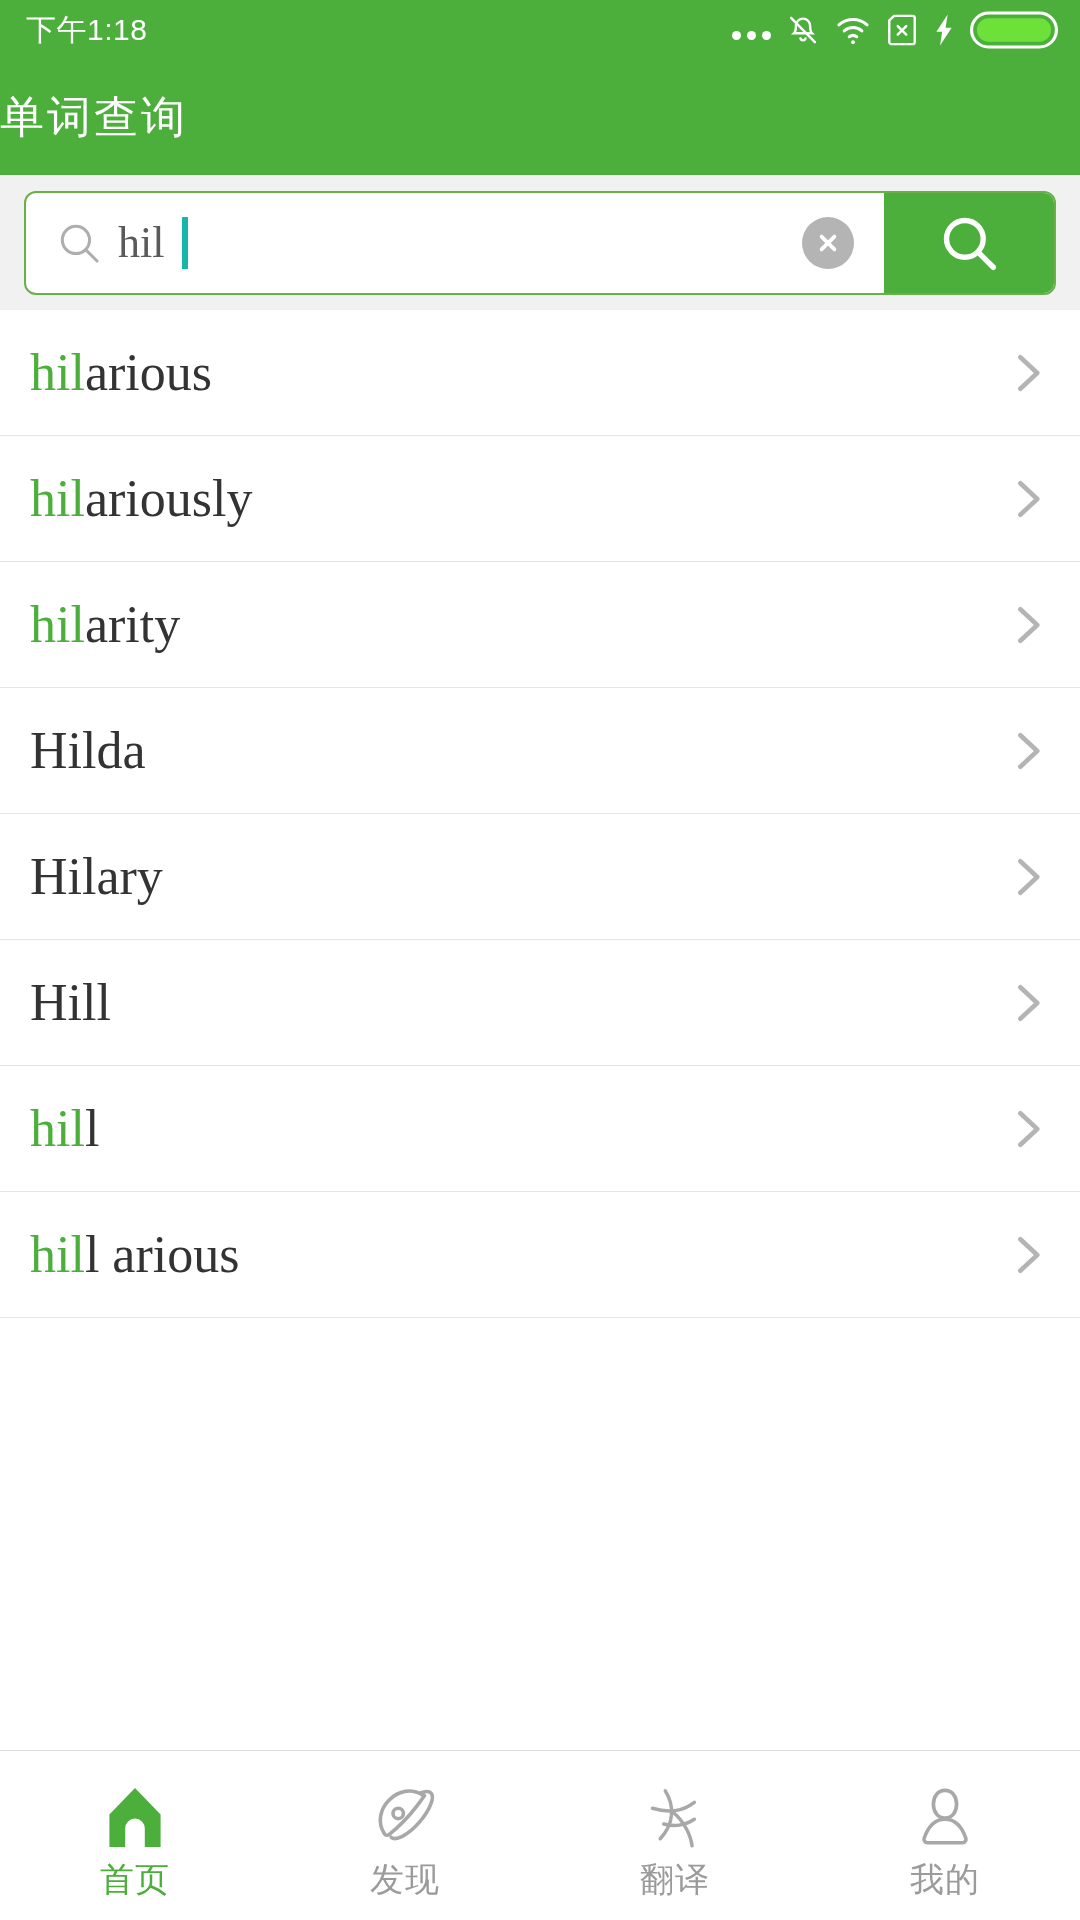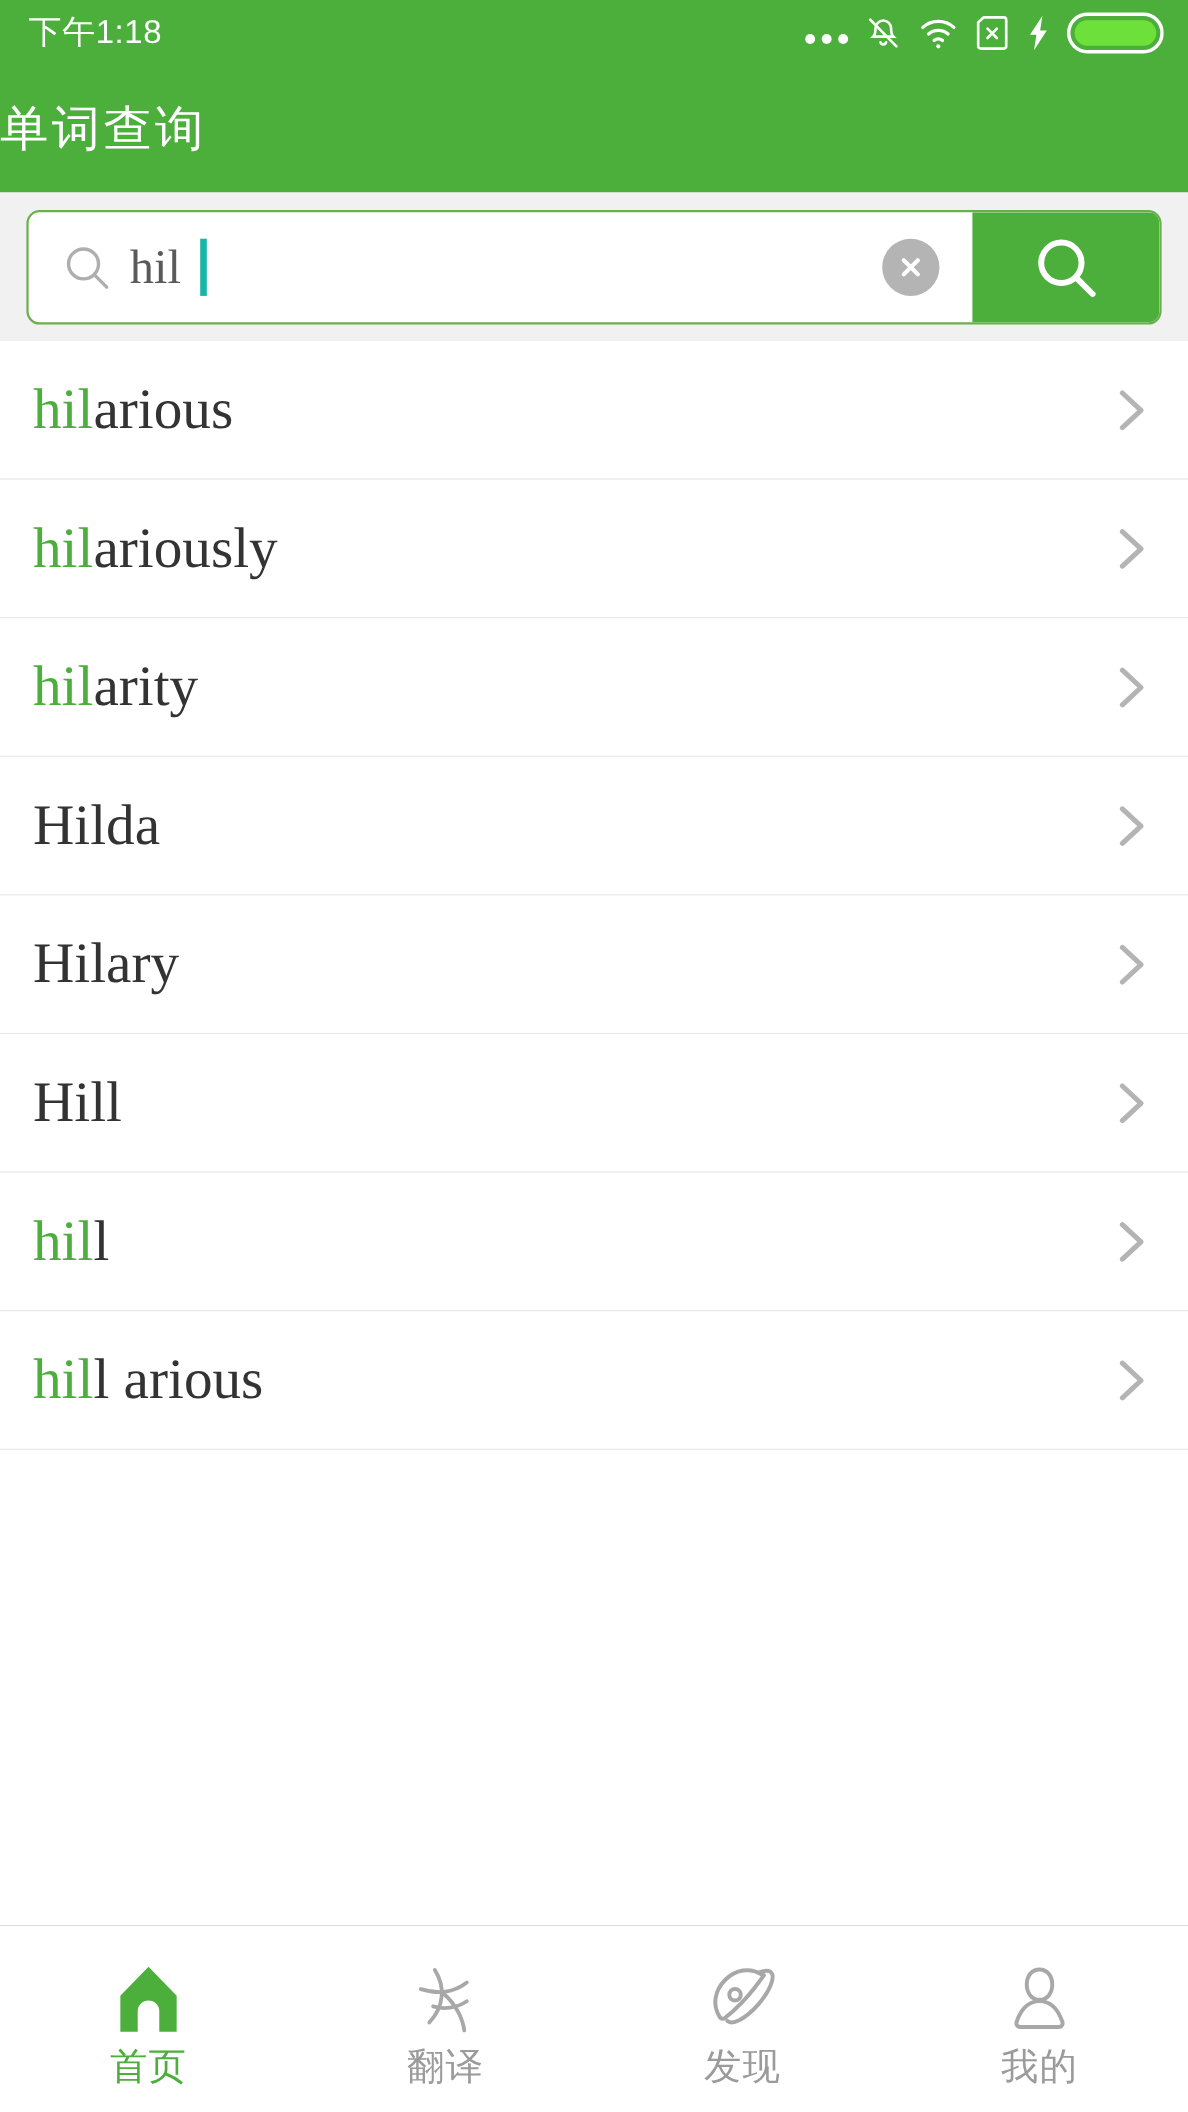--- a/index.html
+++ b/index.html
@@ -234,43 +234,43 @@
       <span class="ticon">
         <svg width="64" height="62" viewBox="0 0 32 31" fill="#4CAF3C" stroke="none">
           <path d="M16 1 3.2 14.2v16.3h7.9V21.2a4.9 4.9 0 0 1 9.8 0v9.3h7.9V14.2z"></path>
         </svg>
       </span>
       <span class="tlabel">首页</span>
     </div>
 
     <div class="tab">
       <span class="ticon">
+        <svg width="70" height="62" viewBox="0 0 34 31" fill="none" stroke="#a8a8a8" stroke-width="1.8" stroke-linecap="round" stroke-linejoin="round">
+          <path d="M25.8 4.5C20.3 1.1 13.8 2.2 9.1 7 4.3 11.8 3.2 18.4 6.7 23.9c.5.8 1.6 1 2.3.4 5-4 9.8-8.9 13.7-14 1.7-2.2 3-4 3.9-5.3.3-.2.2-.4-.8-.5z"></path>
+          <path d="M24.4 3.6c2.6-1 4.6-1.1 5.6-.1 1 1 .9 3-.1 5.6-1 2.7-3 5.9-5.8 9.1-2.8 3.2-5.8 5.6-8.4 7-2.6 1.3-4.6 1.4-5.6.4"></path>
+          <circle cx="13.6" cy="13.7" r="2.6"></circle>
+        </svg>
+      </span>
+      <span class="tlabel">发现</span>
+    </div>
+
+    <div class="tab">
+      <span class="ticon">
         <svg width="62" height="62" viewBox="0 0 32 32" fill="none" stroke="#a8a8a8" stroke-width="1.8" stroke-linecap="round" stroke-linejoin="round">
           <path d="M11 2.5c2.5 4 3.6 8.2 3.2 12.4-.4 4.4-2.4 8.6-5.8 12.3"></path>
           <path d="M4.4 11.5c4.3 1.3 8.2 1.7 11.6 1.2 3.6-.5 7-2 10-4.3"></path>
           <path d="M14.8 13.3c3 2.6 5.4 5.6 7.2 9 1.6 3.1 2.5 6 2.8 8.6"></path>
           <path d="M26 17.2c-2.4 1.6-5 2.6-7.8 3-2.7.4-5.3.2-8-.6"></path>
         </svg>
       </span>
       <span class="tlabel">翻译</span>
     </div>
 
     <div class="tab">
       <span class="ticon">
-        <svg width="70" height="62" viewBox="0 0 34 31" fill="none" stroke="#a8a8a8" stroke-width="1.8" stroke-linecap="round" stroke-linejoin="round">
-          <path d="M25.8 4.5C20.3 1.1 13.8 2.2 9.1 7 4.3 11.8 3.2 18.4 6.7 23.9c.5.8 1.6 1 2.3.4 5-4 9.8-8.9 13.7-14 1.7-2.2 3-4 3.9-5.3.3-.2.2-.4-.8-.5z"></path>
-          <path d="M24.4 3.6c2.6-1 4.6-1.1 5.6-.1 1 1 .9 3-.1 5.6-1 2.7-3 5.9-5.8 9.1-2.8 3.2-5.8 5.6-8.4 7-2.6 1.3-4.6 1.4-5.6.4"></path>
-          <circle cx="13.6" cy="13.7" r="2.6"></circle>
-        </svg>
-      </span>
-      <span class="tlabel">发现</span>
-    </div>
-
-    <div class="tab">
-      <span class="ticon">
         <svg width="60" height="62" viewBox="0 0 30 31" fill="none" stroke="#a8a8a8" stroke-width="1.8" stroke-linecap="round" stroke-linejoin="round">
           <path d="M15 2.2c-3.5 0-5.8 3-5.8 6.9 0 3.9 2.3 6.9 5.8 6.9s5.8-3 5.8-6.9c0-3.9-2.3-6.9-5.8-6.9z"></path>
           <path d="M15 16.6c-4.5 0-8.2 3.1-10.4 9.4-.4 1.2.4 2.4 1.6 2.4h17.6c1.2 0 2-1.2 1.6-2.4-2.2-6.3-5.9-9.4-10.4-9.4z"></path>
         </svg>
       </span>
       <span class="tlabel">我的</span>
     </div>
 
   </div>
 </div>

